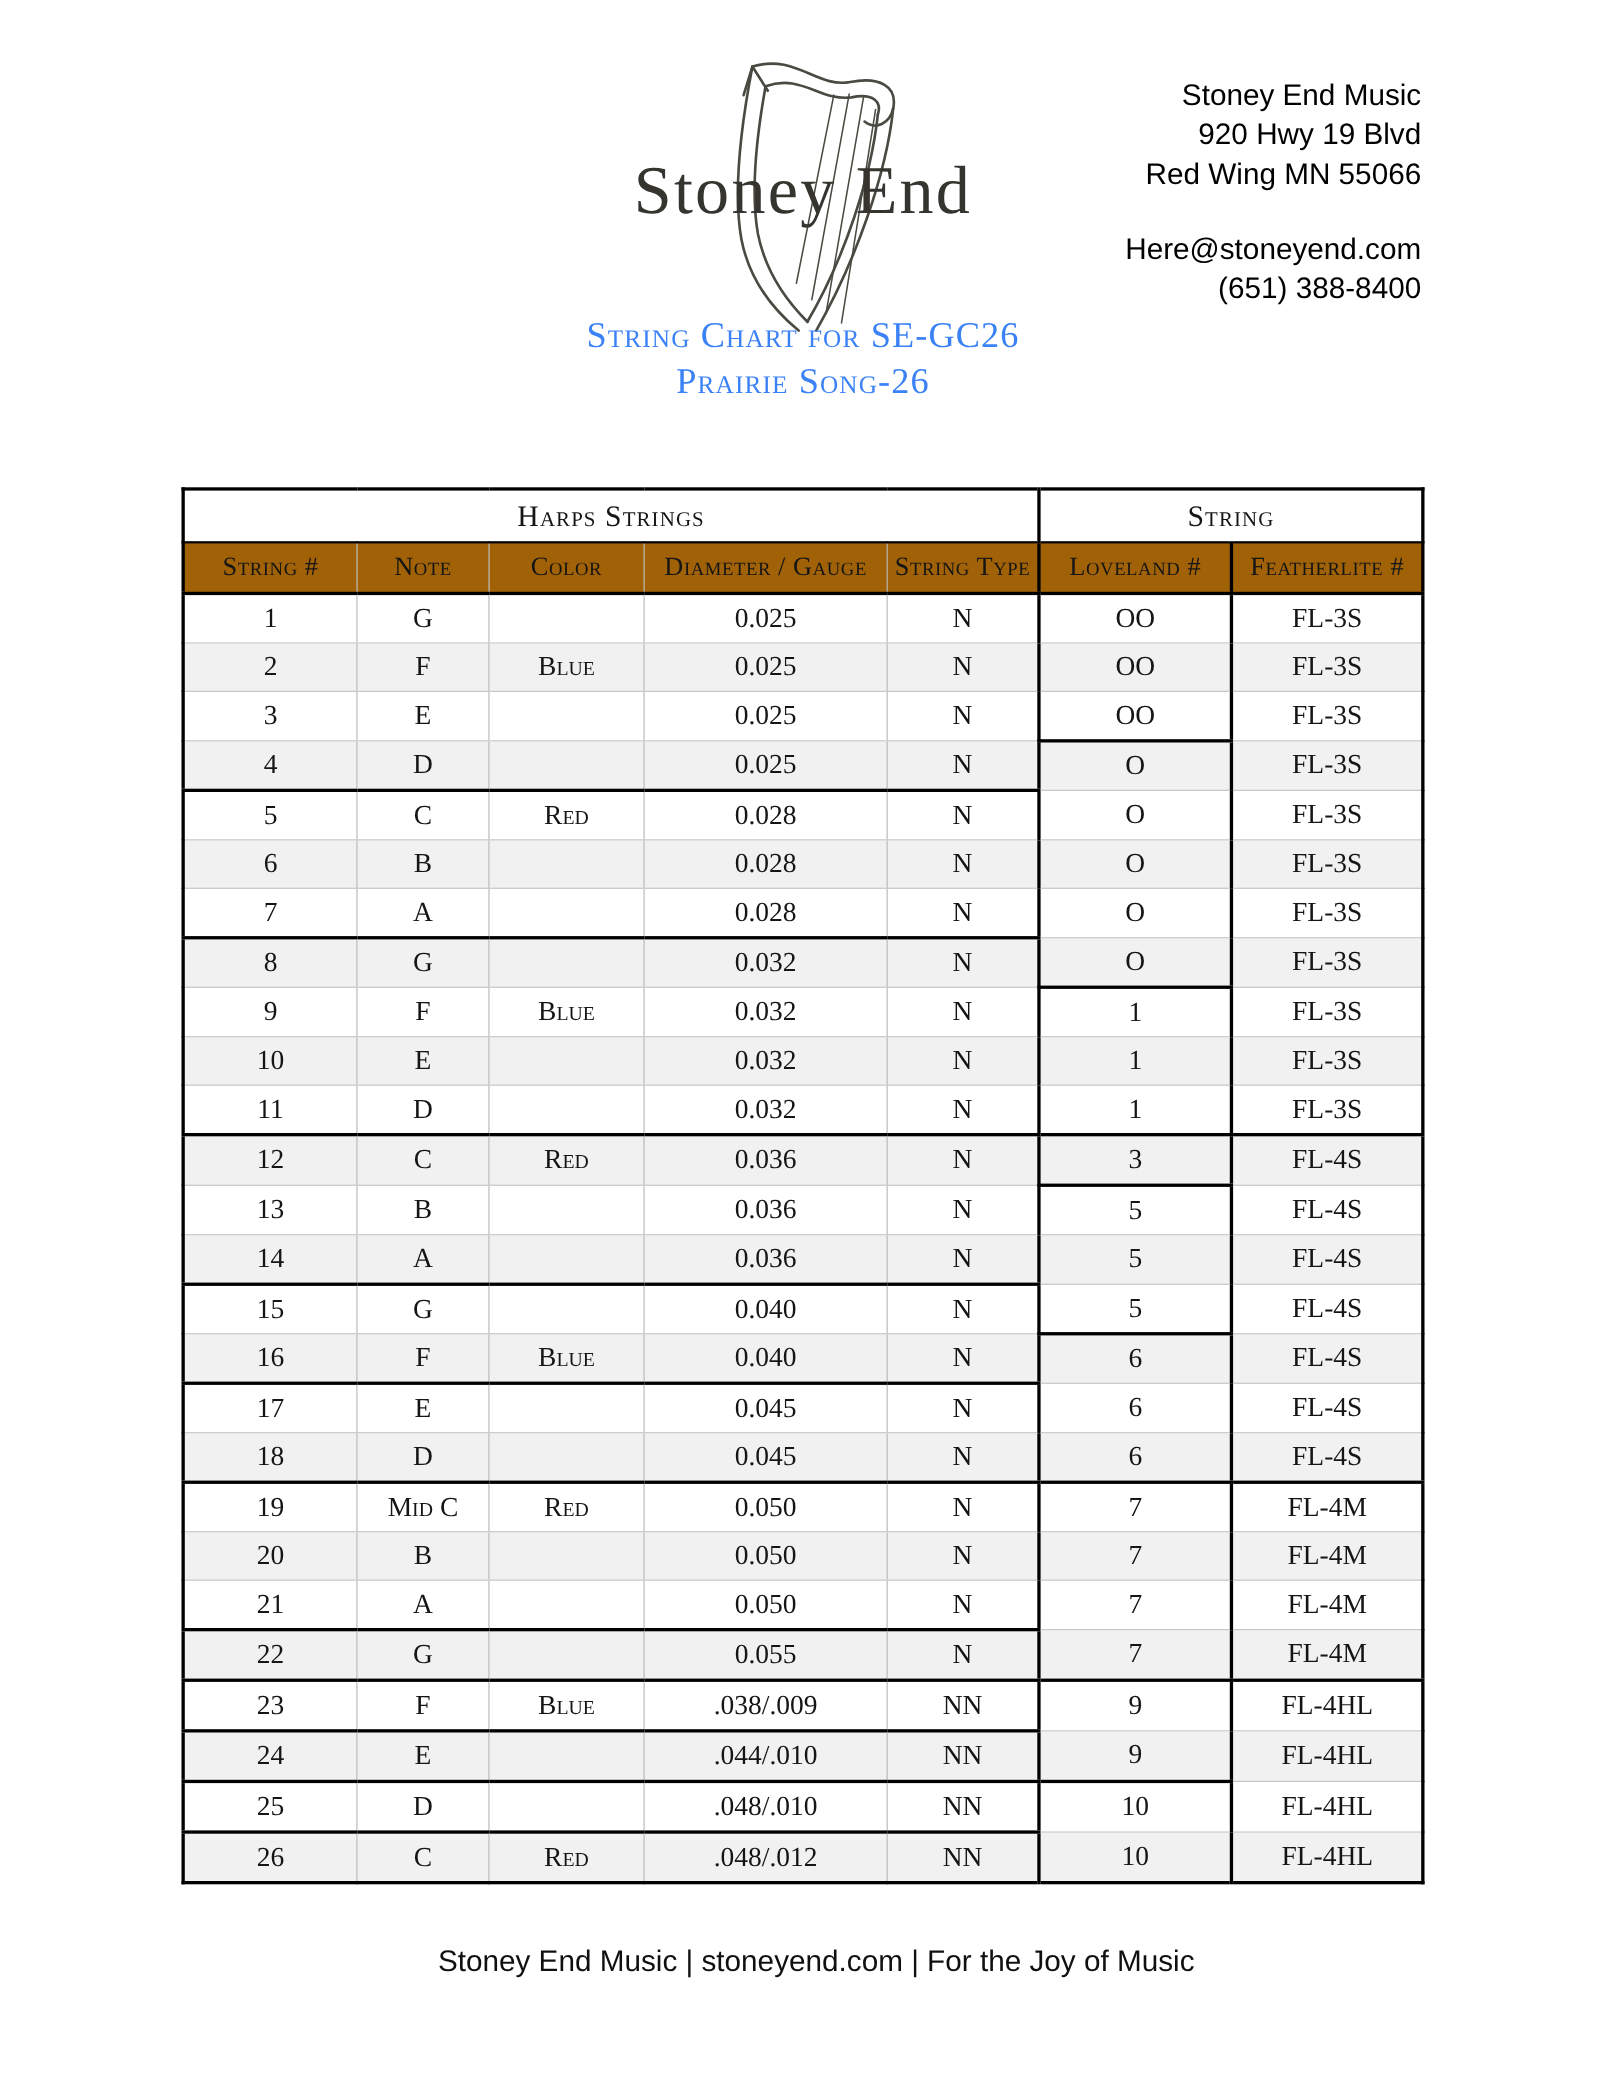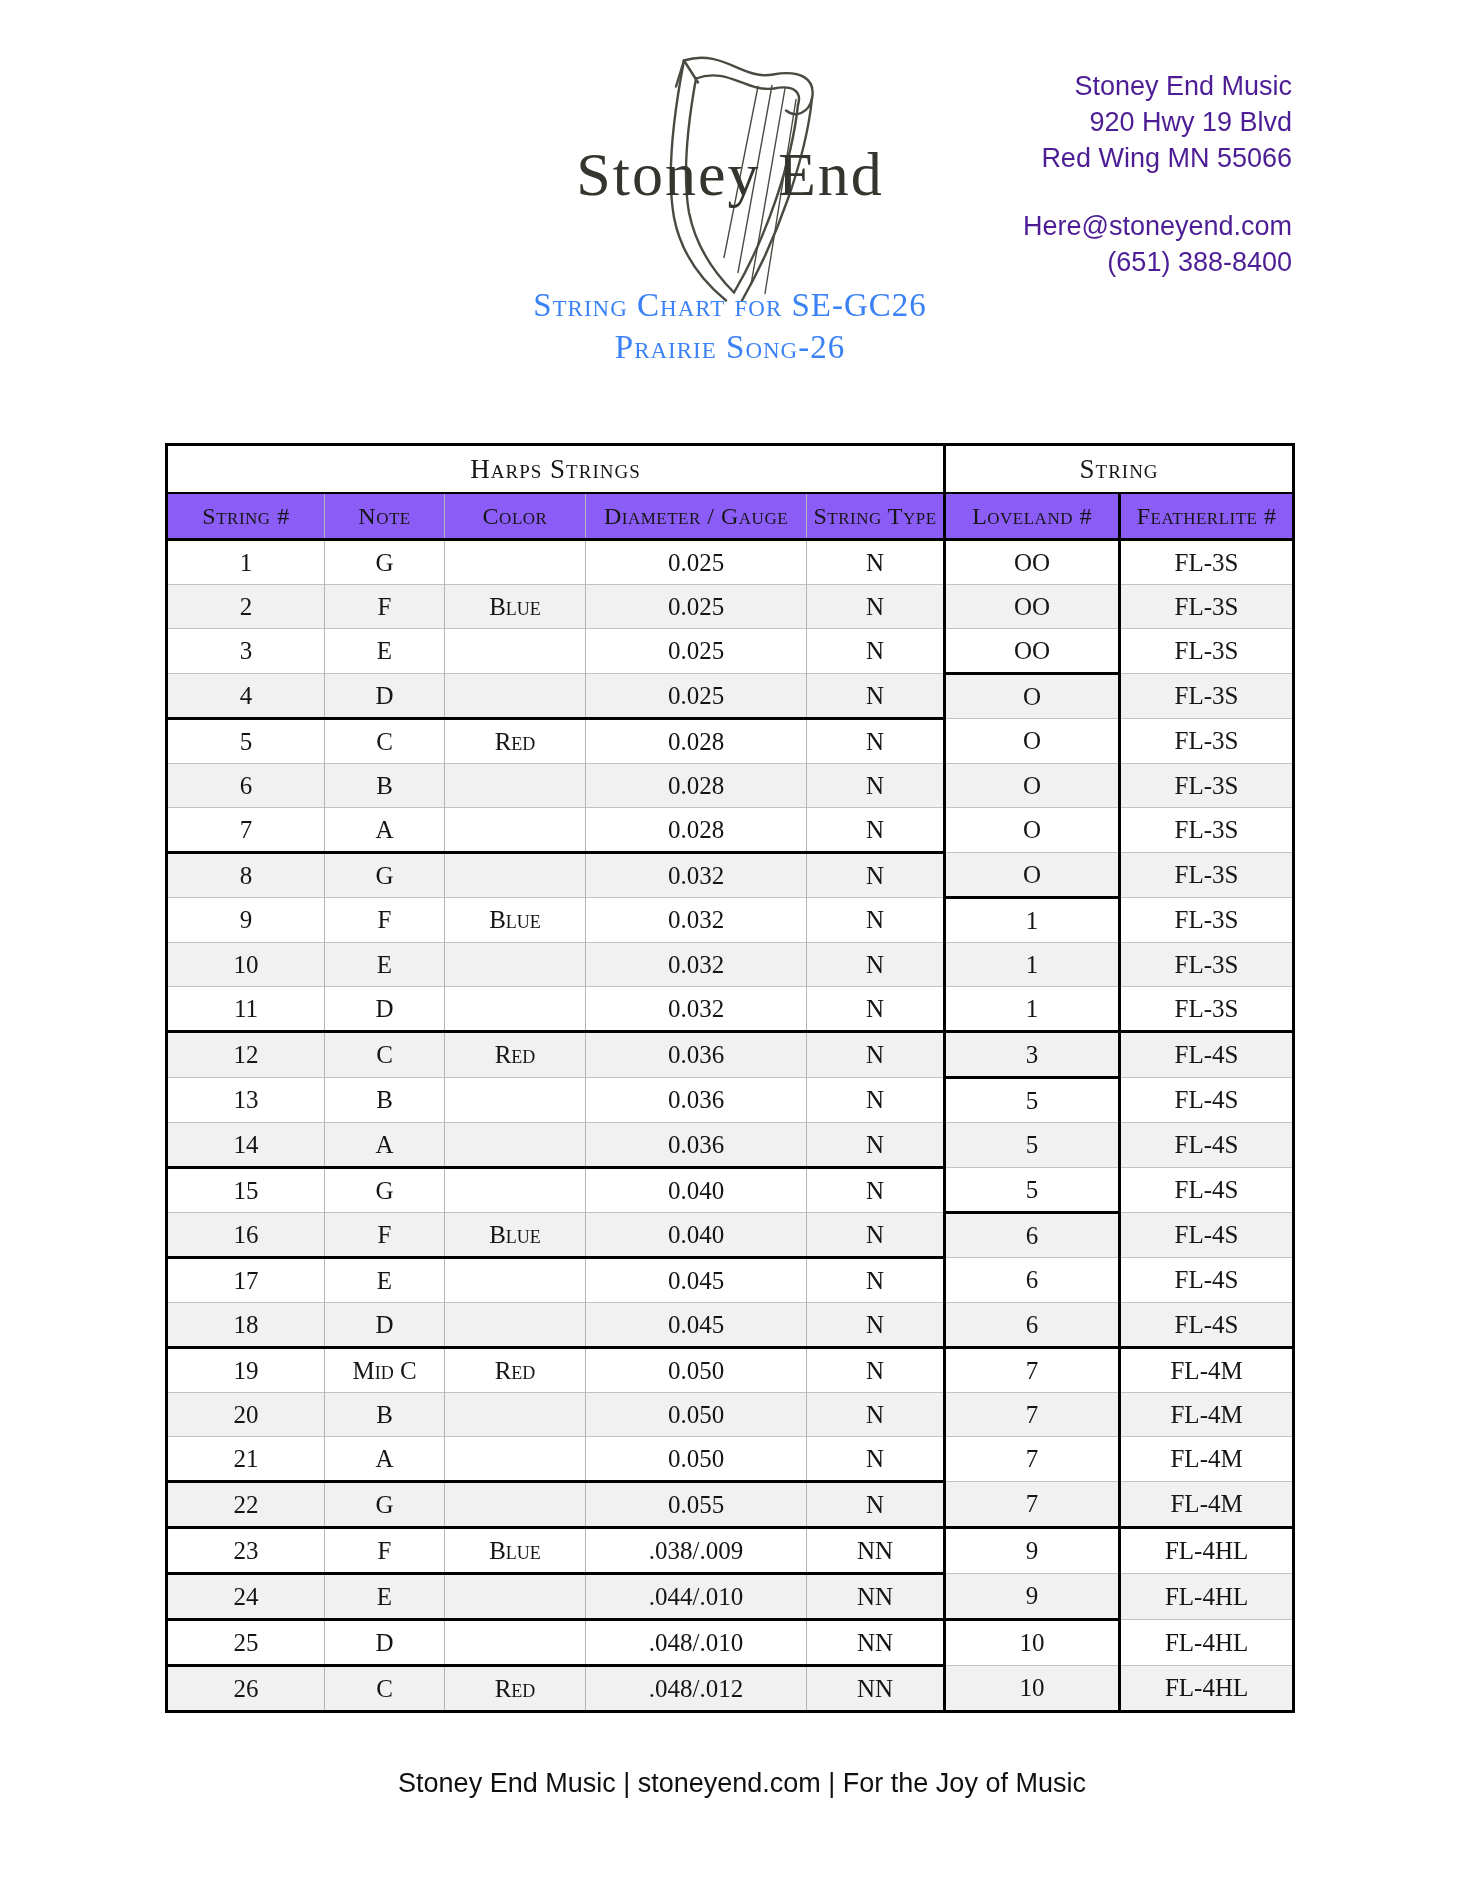--- a/index.html
+++ b/index.html
@@ -11,21 +11,21 @@
   
   .logo-wrap { position:absolute; top:46px; left:0; width:1460px; height:275px; }
   .harp-svg { position:absolute; left:50%; margin-left:-92px; top:4px; }
   .logo-text {
     position:absolute; top:92px; width:100%; text-align:center;
     font-size:62px; line-height:72px; color:#35342e; letter-spacing:2px;
   }
 
   .contact {
     position:absolute; top:68px; right:168px; text-align:right;
-    font-family:"Liberation Sans", sans-serif; font-size:27px; line-height:36px; color:#4c1d95;
+    font-family:"Liberation Sans", sans-serif; font-size:27px; line-height:36px; color:#000000;
   }
   .contact-gap { height:32px; }
 
   
   .title-block { position:absolute; top:284px; width:100%; text-align:center; }
   .title-line {
     font-variant:small-caps; font-size:33px; line-height:42px;
     color:#3b82f6; letter-spacing:1px;
   }
 
@@ -35,21 +35,21 @@
     border-collapse:collapse; table-layout:fixed; width:1127px;
     border:3px solid #000; font-variant:small-caps; color:#151515;
   }
   th, td { text-align:center; vertical-align:middle; padding:0; font-weight:normal; }
 
   tr.group-row th {
     height:46px; font-size:27px; letter-spacing:1px; background:#ffffff;
     border-bottom:2px solid #000;
   }
   tr.colhead-row th {
-    height:44px; font-size:24px; letter-spacing:0.5px; background:#8b5cf6;
+    height:44px; font-size:24px; letter-spacing:0.5px; background:#a16207;
     border-bottom:3px solid #000; border-left:1px solid #b5b5b5;
   }
   tr.colhead-row th:first-child { border-left:none; }
   tbody td {
     height:43px; font-size:25px;
     border-top:1px solid #c3c3c3; border-left:1px solid #b5b5b5;
     background:#ffffff;
   }
   tbody td:first-child { border-left:none; }
   tbody tr.alt td { background:#f1f1f1; }

